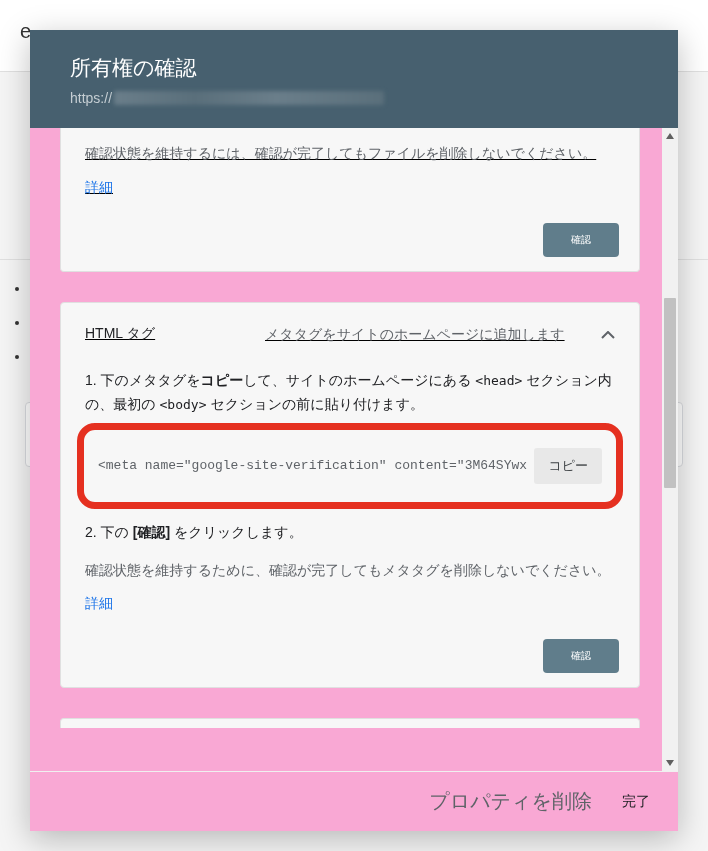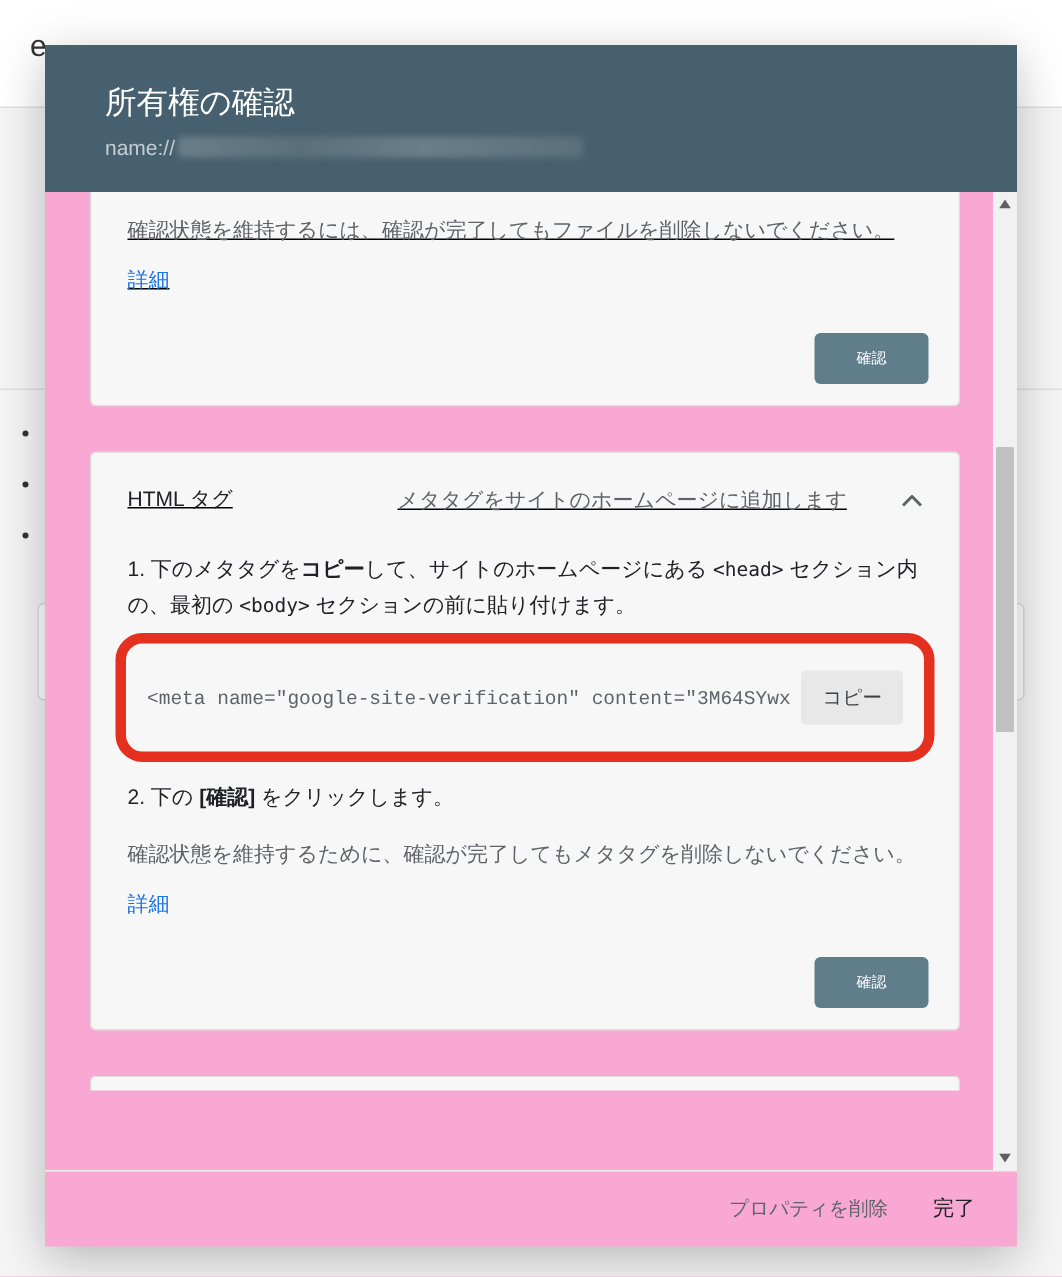--- a/index.html
+++ b/index.html
@@ -242,21 +242,21 @@
     }
     .modal-footer {
       padding: 16px 28px;
       display: flex;
       justify-content: flex-end;
       gap: 30px;
       align-items: center;
       border-top: 1px solid #f0f0f0;
     }
     .footer-link {
-      font-size: 13px;
+      font-size: 20px;
       color: #5f6368;
       cursor: pointer;
     }
     .footer-done {
       font-size: 14px;
       color: #202124;
       cursor: pointer;
       font-weight: 500;
     }
     .card-bottom-peek {
@@ -286,21 +286,21 @@
       <li>&nbsp;</li>
     </ul>
   </div>
   <div class="backdrop-box"></div>
 </div>
 
 <div class="modal">
   <div class="modal-header">
     <div class="modal-title">所有権の確認</div>
     <div class="modal-subtitle">
-      <span>name://</span>
+      <span>https://</span>
         <span class="blur"></span>
     </div>
   </div>
 
   <div class="modal-body">
     <div class="content-wrapper">
 
       <div class="card card-first">
         <div class="card-content">
           <div class="card-text">確認状態を維持するには、確認が完了してもファイルを削除しないでください。</div>

